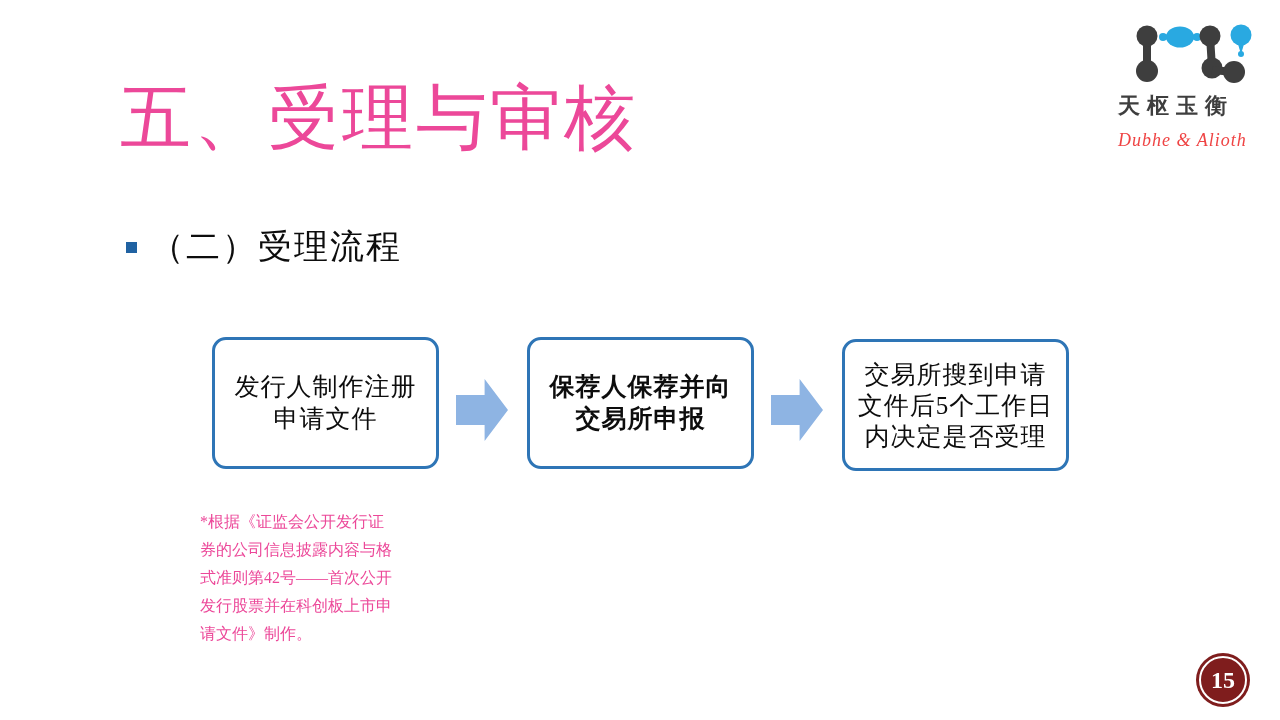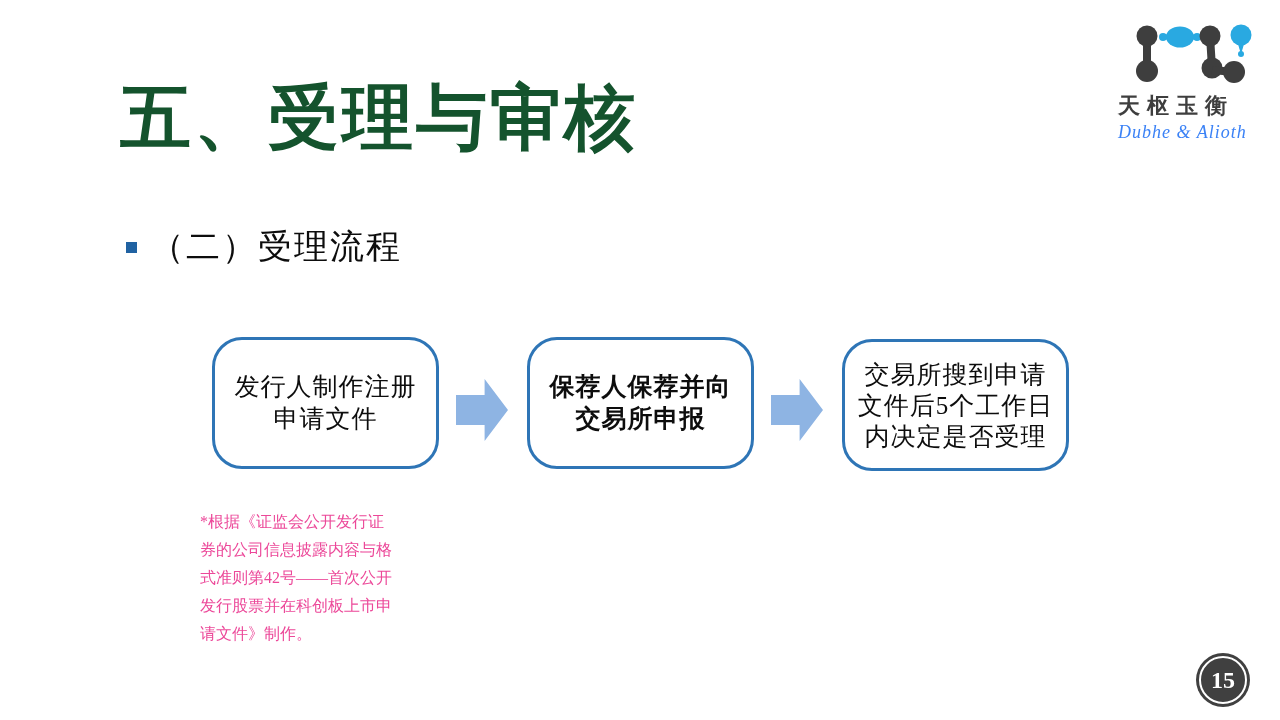--- a/index.html
+++ b/index.html
@@ -8,39 +8,39 @@
     background: #ffffff;
     font-family: "Liberation Serif", "DejaVu Serif", serif;
     position: relative; overflow: hidden;
   }
   .slide { position: absolute; inset: 0; width: 1280px; height: 720px; background: #ffffff; }
 
   
   .title {
     position: absolute; left: 120px; top: 68px;
     font-size: 71px; line-height: 100px;
-    font-weight: 700; color: #14532d;
+    font-weight: 400; color: #ec4899;
     letter-spacing: 3px;
     font-family: "Liberation Serif", "DejaVu Serif", serif;
   }
 
   
   .bullet-row { position: absolute; left: 126px; top: 226px; display: flex; align-items: flex-start; text-align: center; }
   .bullet-marker {
     width: 11px; height: 11px; background: #2062A2;
     margin-top: 16px; margin-right: 13px; flex: 0 0 auto;
   }
   .bullet-text {
     font-size: 34px; line-height: 42px; color: #0d0d0d; letter-spacing: 2px;
   }
 
   
   .flow-box {
     position: absolute; width: 221px; height: 126px;
-    background: #ffffff; border: 3.5px solid #2E75B6; border-radius: 30px;
+    background: #ffffff; border: 3.5px solid #2E75B6; border-radius: 14px;
     display: flex; align-items: center; justify-content: center;
     text-align: center; color: #0d0d0d;
     font-size: 25px; line-height: 32px; letter-spacing: 1px;
     white-space: pre-line;
   }
   .flow-box.b1 { left: 212px; top: 337px; }
   .flow-box.b2 { left: 527px; top: 337px; font-weight: bold; }
   .flow-box.b3 { left: 842px; top: 339px; line-height: 31px; }
   .flow-arrow {
     position: absolute; width: 52px; height: 62px; background: #8EB4E3;
@@ -58,29 +58,29 @@
 
   
   .logo { position: absolute; left: 1118px; top: 14px; width: 148px; text-align: left; }
   .logo svg { display: block; margin: 0 auto; }
   .logo-cn {
     font-size: 22px; font-weight: 700; color: #3E3E3E;
     letter-spacing: 7px; line-height: 24px; margin-top: 2px;
     font-family: "Liberation Serif", "DejaVu Serif", serif;
   }
   .logo-en {
-    font-size: 18px; font-style: italic; color: #3b82f6;
-    line-height: 22px; margin-top: 3px; letter-spacing: 1px;
+    font-size: 18px; font-style: italic; color: #ef4444;
+    line-height: 22px; margin-top: 11px; letter-spacing: 1px;
     font-family: "Liberation Serif", "DejaVu Serif", serif;
   }
 
   
   .page-badge {
     position: absolute; left: 1196px; top: 653px; width: 54px; height: 54px;
-    background: #404040; border-radius: 50%;
+    background: #7f1d1d; border-radius: 50%;
   }
   .page-badge-ring {
     position: absolute; inset: 3px; border: 2.5px solid #ffffff; border-radius: 50%;
   }
   .page-badge-num {
     position: absolute; inset: 0; display: flex; align-items: center; justify-content: center;
     color: #ffffff; font-size: 24px; font-weight: 700;
     font-family: "Liberation Serif", "DejaVu Serif", serif;
   }
 </style>

